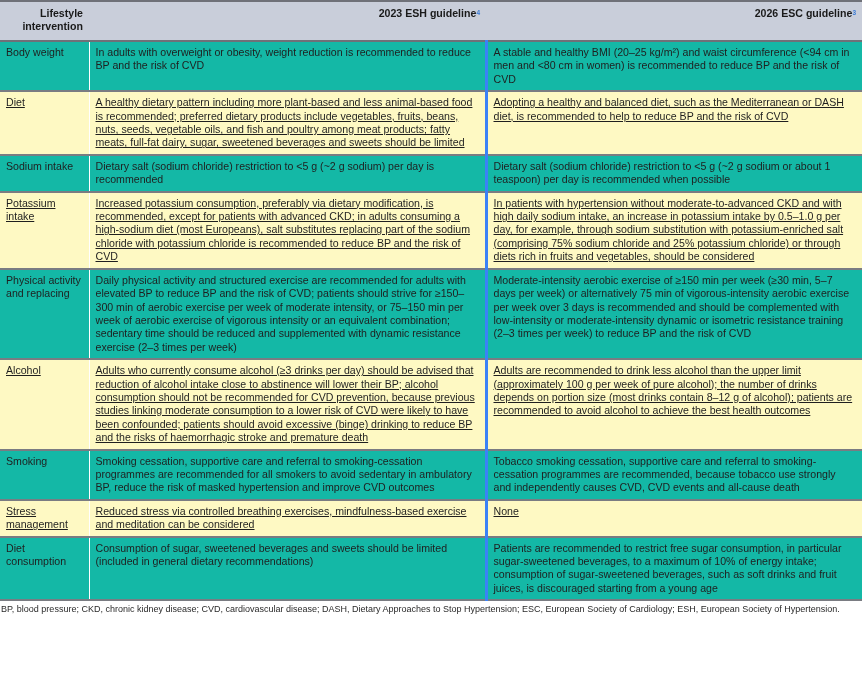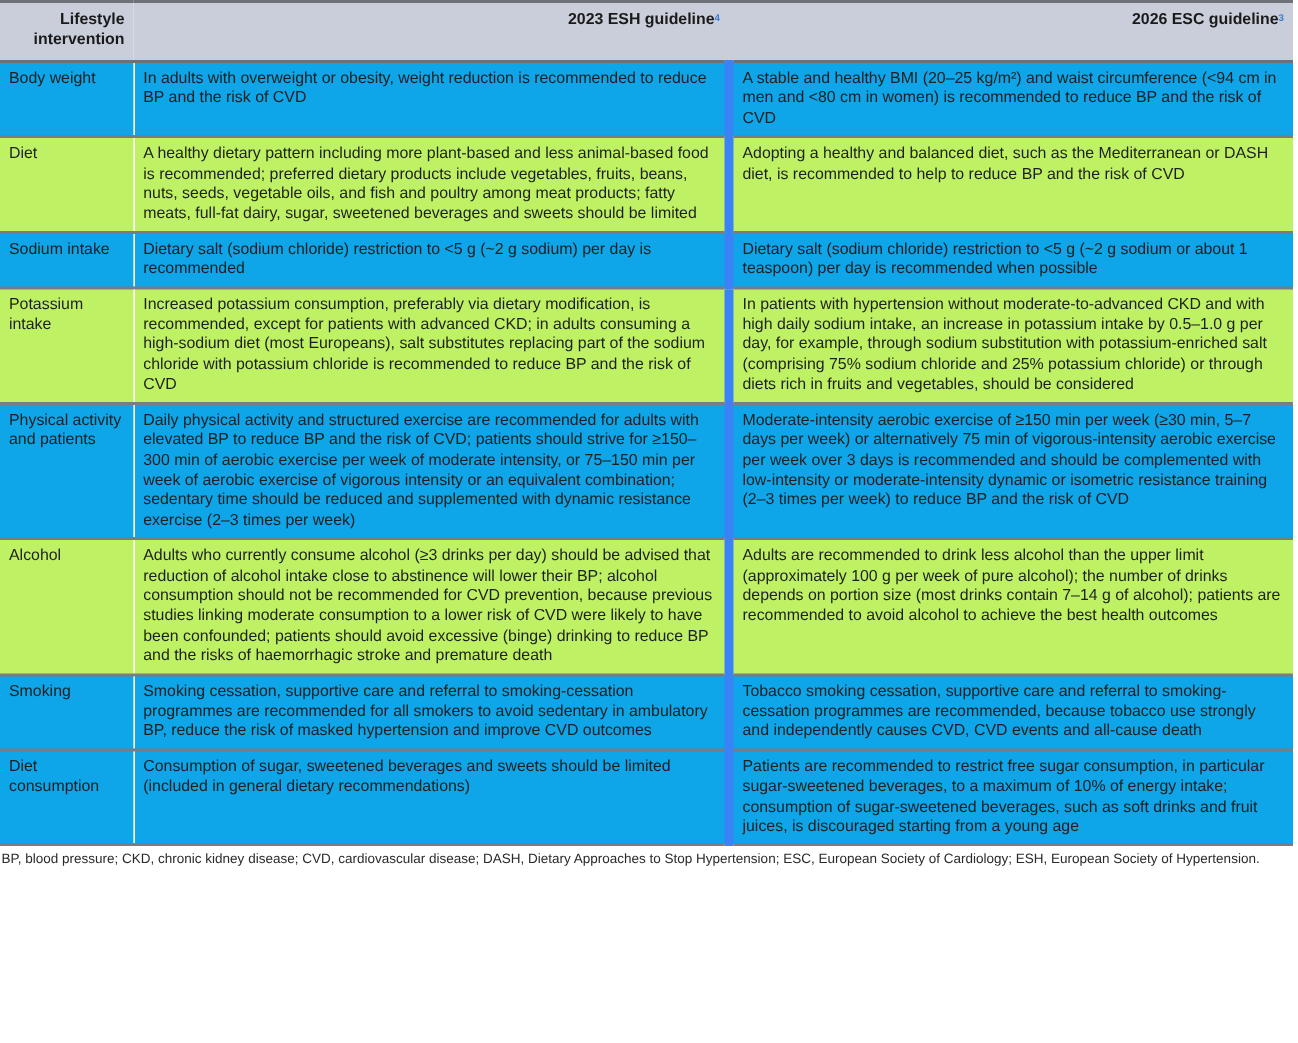--- a/index.html
+++ b/index.html
@@ -42,23 +42,23 @@
       vertical-align: top;
       position: relative;
       top: -1px;
     }
     .tbl td {
       vertical-align: top;
       padding: 4px 6px 4px 6px;
       border-bottom: 2px solid #7a7c82;
     }
     .tbl td:first-child { border-right: 1px solid #ffffff; }
-    .tbl td:nth-child(2) { border-right: 6px solid #3b82f6; }
-    .tbl tr.light td { background: #0ea5e9; }
-    .tbl tr.dark td { background: #bef264; }
+    .tbl td:nth-child(2) { border-right: 3px solid #3b82f6; }
+    .tbl tr.light td { background: #14b8a6; }
+    .tbl tr.dark td { background: #fef9c3; text-decoration: underline; }
     .footnote {
       font-size: 9px;
       line-height: 11.6px;
       padding: 3px 1px 0 1px;
       color: #2a2a2a;
       width: 860px;
     }
   </style>
 </head>
 <body>
@@ -91,33 +91,38 @@
       <td>Sodium intake</td>
       <td>Dietary salt (sodium chloride) restriction to &lt;5 g (~2 g sodium) per day is recommended</td>
       <td>Dietary salt (sodium chloride) restriction to &lt;5 g (~2 g sodium or about 1 teaspoon) per day is recommended when possible</td>
     </tr>
     <tr class="dark">
       <td>Potassium intake</td>
       <td>Increased potassium consumption, preferably via dietary modification, is recommended, except for patients with advanced CKD; in adults consuming a high-sodium diet (most Europeans), salt substitutes replacing part of the sodium chloride with potassium chloride is recommended to reduce BP and the risk of CVD</td>
       <td>In patients with hypertension without moderate-to-advanced CKD and with high daily sodium intake, an increase in potassium intake by 0.5–1.0 g per day, for example, through sodium substitution with potassium-enriched salt (comprising 75% sodium chloride and 25% potassium chloride) or through diets rich in fruits and vegetables, should be considered</td>
     </tr>
     <tr class="light">
-      <td>Physical activity and patients</td>
+      <td>Physical activity and replacing</td>
       <td>Daily physical activity and structured exercise are recommended for adults with elevated BP to reduce BP and the risk of CVD; patients should strive for ≥150–300 min of aerobic exercise per week of moderate intensity, or 75–150 min per week of aerobic exercise of vigorous intensity or an equivalent combination; sedentary time should be reduced and supplemented with dynamic resistance exercise (2–3 times per week)</td>
       <td>Moderate-intensity aerobic exercise of ≥150 min per week (≥30 min, 5–7 days per week) or alternatively 75 min of vigorous-intensity aerobic exercise per week over 3 days is recommended and should be complemented with low-intensity or moderate-intensity dynamic or isometric resistance training (2–3 times per week) to reduce BP and the risk of CVD</td>
     </tr>
     <tr class="dark">
       <td>Alcohol</td>
       <td>Adults who currently consume alcohol (≥3 drinks per day) should be advised that reduction of alcohol intake close to abstinence will lower their BP; alcohol consumption should not be recommended for CVD prevention, because previous studies linking moderate consumption to a lower risk of CVD were likely to have been confounded; patients should avoid excessive (binge) drinking to reduce BP and the risks of haemorrhagic stroke and premature death</td>
-      <td>Adults are recommended to drink less alcohol than the upper limit (approximately 100 g per week of pure alcohol); the number of drinks depends on portion size (most drinks contain 7–14 g of alcohol); patients are recommended to avoid alcohol to achieve the best health outcomes</td>
+      <td>Adults are recommended to drink less alcohol than the upper limit (approximately 100 g per week of pure alcohol); the number of drinks depends on portion size (most drinks contain 8–12 g of alcohol); patients are recommended to avoid alcohol to achieve the best health outcomes</td>
     </tr>
     <tr class="light">
       <td>Smoking</td>
       <td>Smoking cessation, supportive care and referral to smoking-cessation programmes are recommended for all smokers to avoid sedentary in ambulatory BP, reduce the risk of masked hypertension and improve CVD outcomes</td>
       <td>Tobacco smoking cessation, supportive care and referral to smoking-cessation programmes are recommended, because tobacco use strongly and independently causes CVD, CVD events and all-cause death</td>
+    </tr>
+    <tr class="dark">
+      <td>Stress management</td>
+      <td>Reduced stress via controlled breathing exercises, mindfulness-based exercise and meditation can be considered</td>
+      <td>None</td>
     </tr>
     <tr class="light">
       <td>Diet consumption</td>
       <td>Consumption of sugar, sweetened beverages and sweets should be limited (included in general dietary recommendations)</td>
       <td>Patients are recommended to restrict free sugar consumption, in particular sugar-sweetened beverages, to a maximum of 10% of energy intake; consumption of sugar-sweetened beverages, such as soft drinks and fruit juices, is discouraged starting from a young age</td>
     </tr>
   </tbody>
 </table>
 
 <div class="footnote">BP, blood pressure; CKD, chronic kidney disease; CVD, cardiovascular disease; DASH, Dietary Approaches to Stop Hypertension; ESC, European Society of Cardiology; ESH, European Society of Hypertension.</div>

